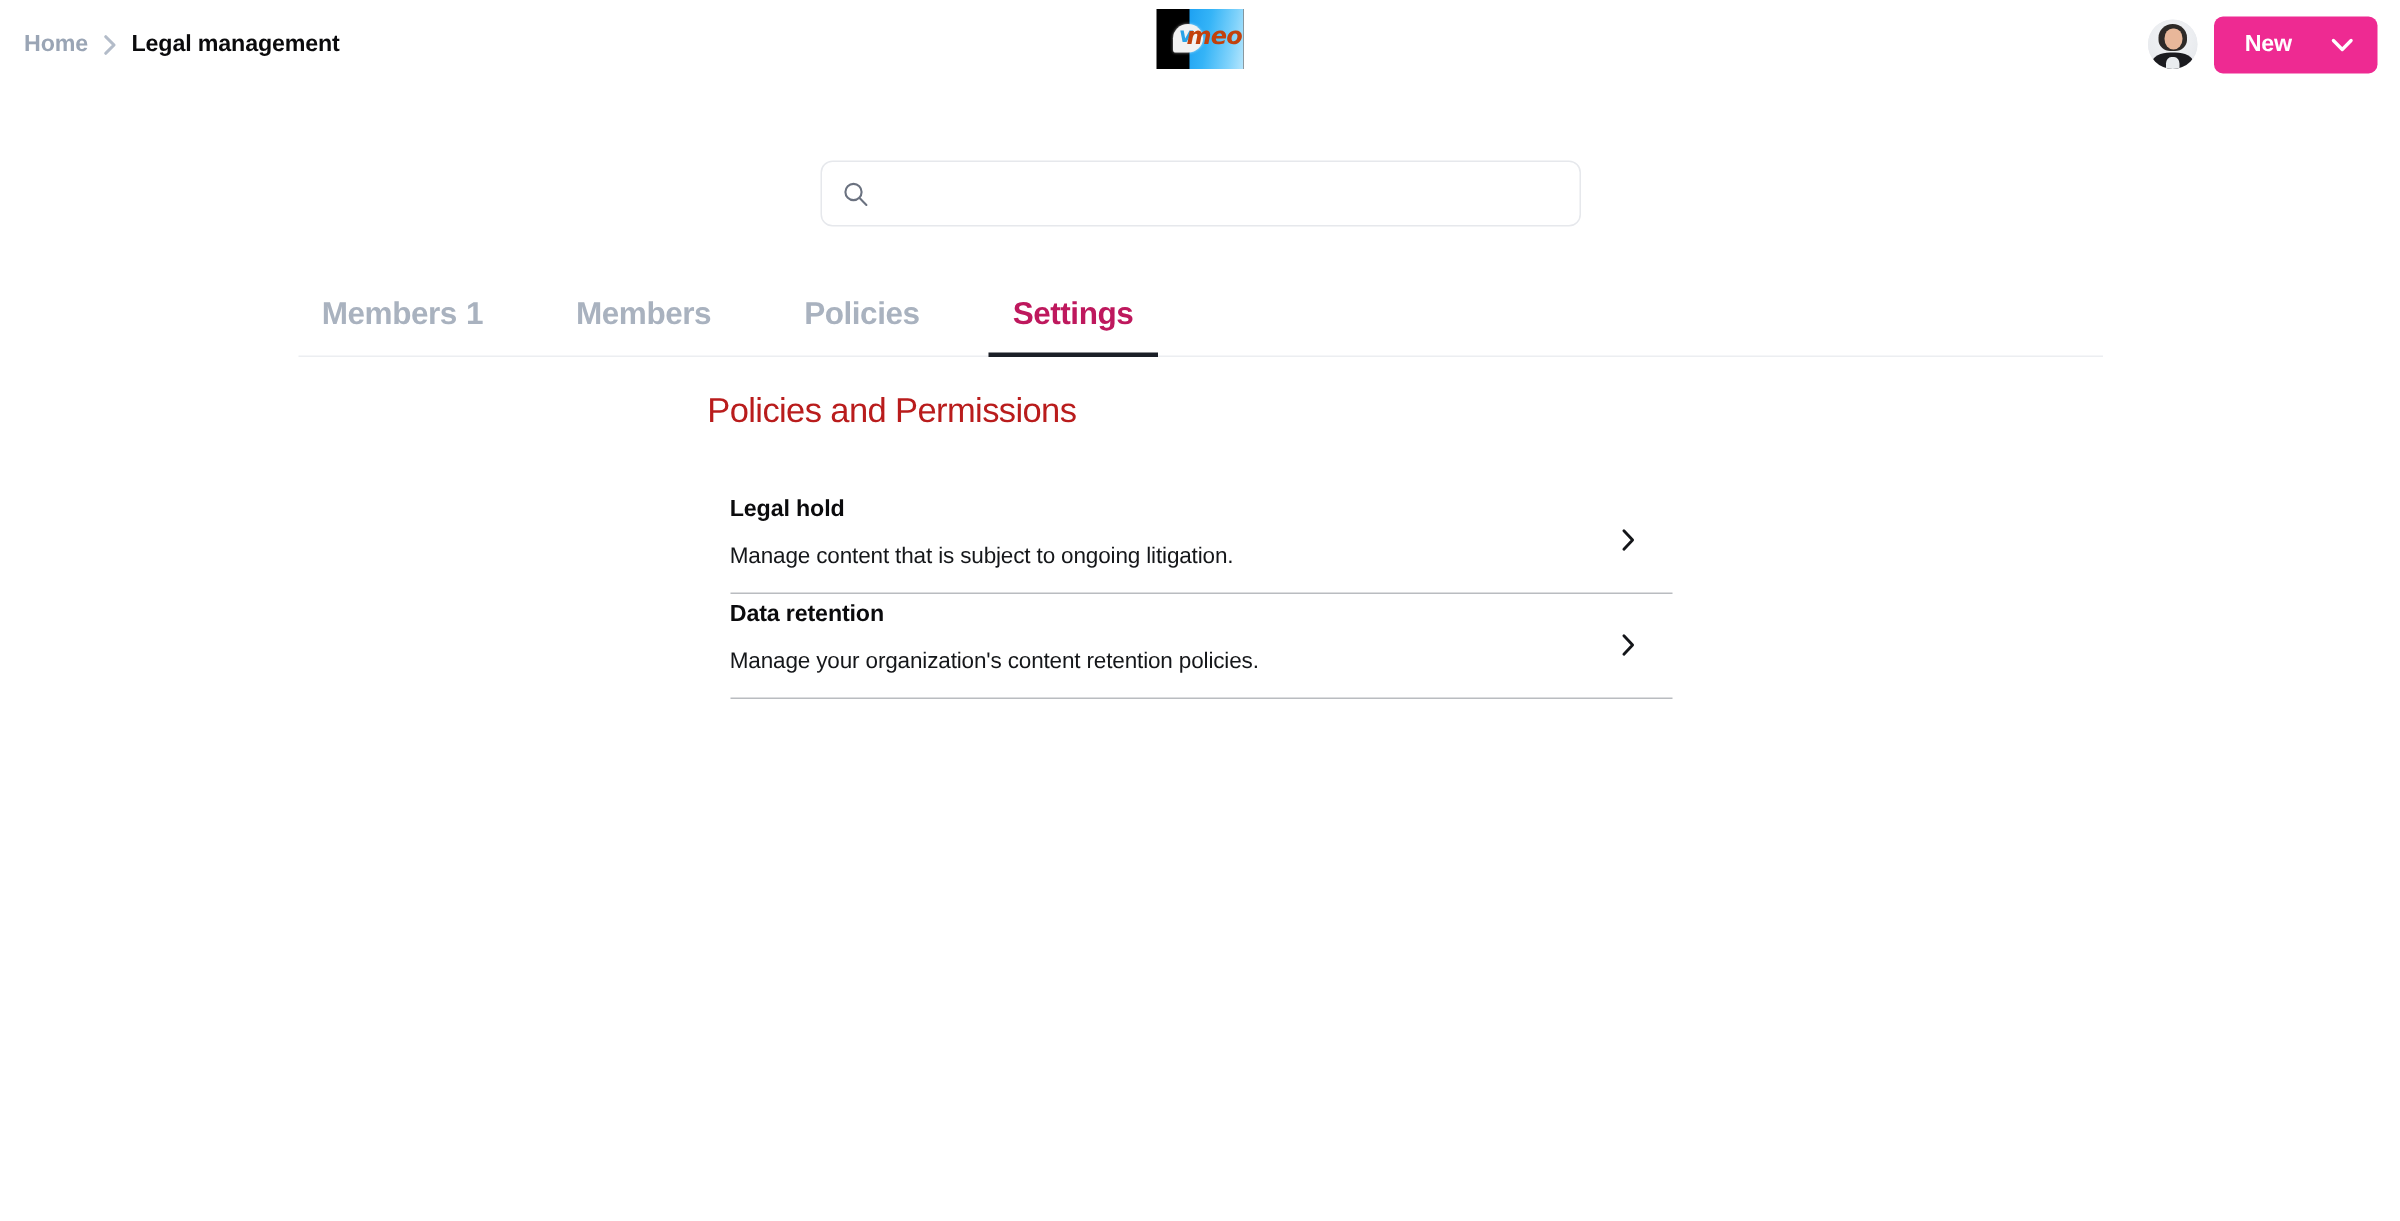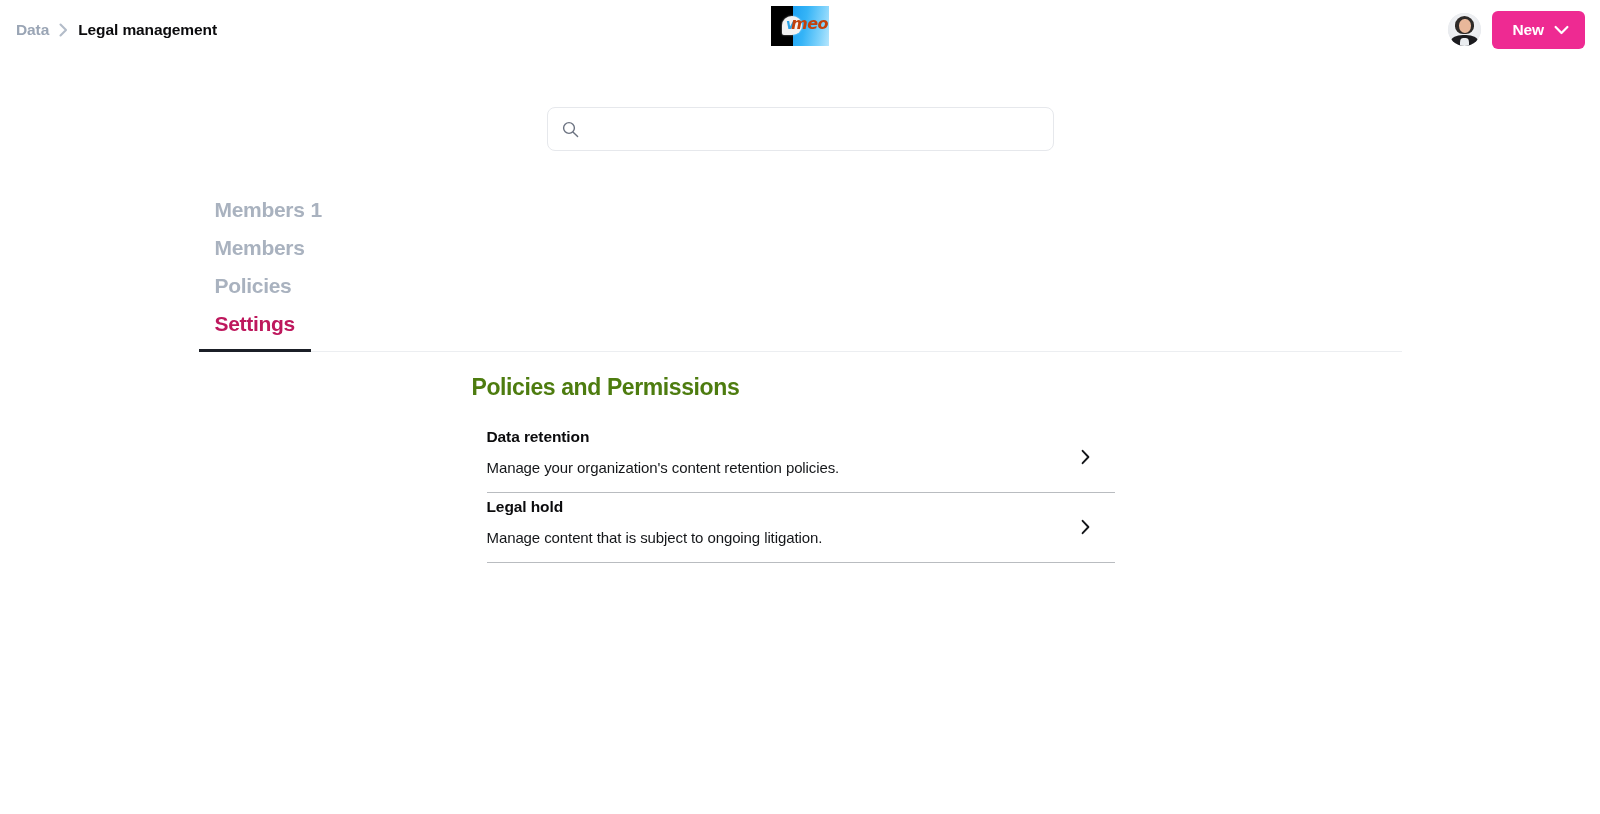--- a/index.html
+++ b/index.html
@@ -167,21 +167,21 @@
     padding: 0 16px 0 20px;
     background: #ee2a92;
     border: none;
     border-radius: 6px;
     color: #ffffff;
     font-family: "Liberation Sans", sans-serif;
     font-size: 15.5px;
     font-weight: 700;
     letter-spacing: -0.1px;
     cursor: pointer;
-    gap: 10px;
+    gap: 26px;
   }
   .new-button .chev {
     display: inline-flex;
     align-items: center;
     justify-content: center;
   }
 
   
   .search-row {
     width: 100%;
@@ -212,23 +212,22 @@
     height: 100%;
   }
   .search-input::placeholder { color: #9aa3ae; }
 
   
   .tabs-wrap {
     margin: 48px auto 0 auto;
     width: 1203px;
     border-bottom: 1px solid #eceef1;
     display: flex;
-    align-items: flex-start;
+    align-items: flex-end;
     gap: 0;
-    flex-direction: column;
   }
   .tab {
     position: relative;
     padding: 0 16px 17px 16px;
     margin-right: 30px;
     font-size: 21px;
     font-weight: 700;
     letter-spacing: -0.3px;
     color: #a9b2bf;
     cursor: pointer;
@@ -248,25 +247,25 @@
   }
   .tab .count { margin-left: 6px; }
 
   
   .panel {
     width: 1203px;
     margin: 0 auto;
     padding-top: 22px;
   }
   .panel-title {
-    margin: 0 0 21px 273px;
+    margin: 0 0 38px 273px;
     font-size: 23px;
-    font-weight: 700;
+    font-weight: 400;
     letter-spacing: -0.4px;
-    color: #4d7c0f;
+    color: #b91c1c;
     line-height: 1.2;
   }
   .policy-list {
     margin-left: 288px;
     width: 628px;
   }
   .policy-row {
     position: relative;
     border-bottom: 1px solid #b9bcc0;
     padding: 5px 0 16px 0;
@@ -293,21 +292,21 @@
     align-items: center;
     color: #14161a;
   }
 </style>
 </head>
 <body>
 
 <div class="topbar">
 
   <div class="breadcrumb">
-    <a class="crumb-home" href="#">Data</a>
+    <a class="crumb-home" href="#">Home</a>
     <span class="crumb-sep">
       <svg width="11" height="14" viewBox="0 0 11 14" fill="none" aria-hidden="true">
         <path d="M2.5 1.5L8 7L2.5 12.5" stroke="#b3bcc9" stroke-width="2.1" stroke-linecap="round" stroke-linejoin="round"></path>
       </svg>
     </span>
     <span class="crumb-current">Legal management</span>
   </div>
 
   <div class="logo-wrap">
     <div class="logo-right"></div>
@@ -362,33 +361,33 @@
     <span>Settings</span>
   </button>
 </div>
 
 <div class="panel">
   <h1 class="panel-title">Policies and Permissions</h1>
 
   <div class="policy-list">
 
     <div class="policy-row">
+      <div class="policy-name">Legal hold</div>
+      <div class="policy-desc">Manage content that is subject to ongoing litigation.</div>
+      <span class="policy-chev">
+        <svg width="11" height="16" viewBox="0 0 11 16" fill="none" aria-hidden="true">
+          <path d="M2.6 1.8L8.4 8L2.6 14.2" stroke="#14161a" stroke-width="1.9" stroke-linecap="round" stroke-linejoin="round"></path>
+        </svg>
+      </span>
+    </div>
+
+    <div class="policy-row">
       <div class="policy-name">Data retention</div>
       <div class="policy-desc">Manage your organization's content retention policies.</div>
       <span class="policy-chev">
         <svg width="11" height="16" viewBox="0 0 11 16" fill="none" aria-hidden="true">
           <path d="M2.6 1.8L8.4 8L2.6 14.2" stroke="#14161a" stroke-width="1.9" stroke-linecap="round" stroke-linejoin="round"></path>
         </svg>
       </span>
     </div>
 
-    <div class="policy-row">
-      <div class="policy-name">Legal hold</div>
-      <div class="policy-desc">Manage content that is subject to ongoing litigation.</div>
-      <span class="policy-chev">
-        <svg width="11" height="16" viewBox="0 0 11 16" fill="none" aria-hidden="true">
-          <path d="M2.6 1.8L8.4 8L2.6 14.2" stroke="#14161a" stroke-width="1.9" stroke-linecap="round" stroke-linejoin="round"></path>
-        </svg>
-      </span>
-    </div>
-
   </div>
 </div>
 
 </body></html>

